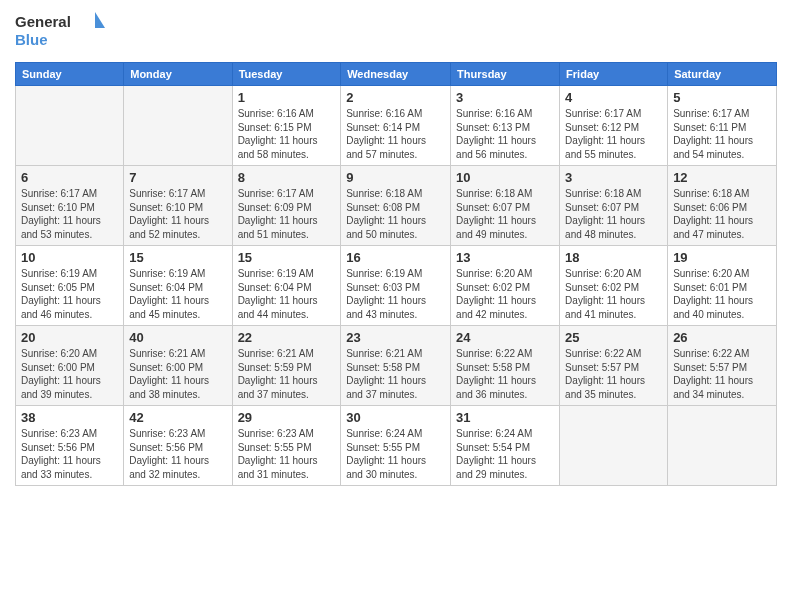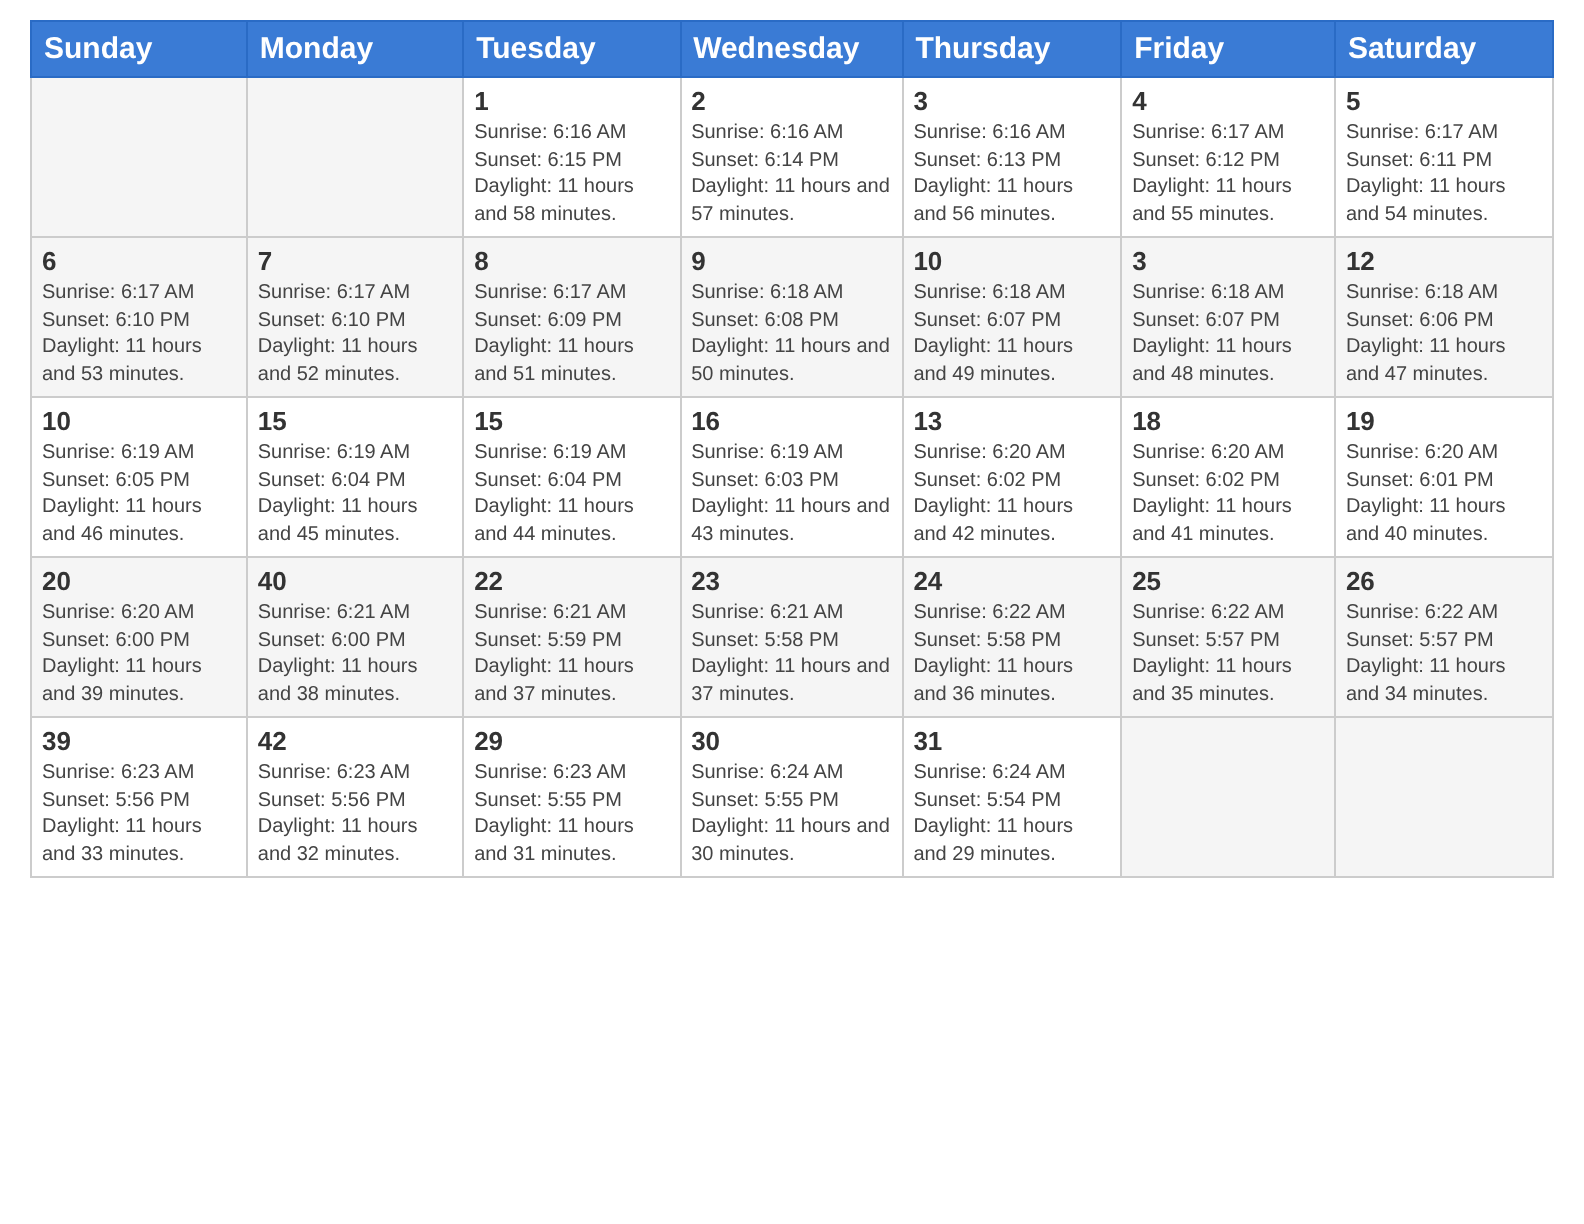--- a/index.html
+++ b/index.html
@@ -85,20 +85,33 @@
     }
     
     .row-odd td { background: #fff; }
     .row-even td { background: #f0f0f0; }
     .row-odd td.empty-cell { background: #f5f5f5; }
   </style>
 </head>
 <body>
 
 <div class="page">
+  <div class="header">
+    <div class="logo">
+    <svg width="90" height="42" viewBox="0 0 90 42" xmlns="http://www.w3.org/2000/svg">
+      <text x="0" y="17" font-size="15" font-weight="bold" fill="#333" font-family="Arial">General</text>
+      <text x="0" y="35" font-size="15" font-weight="bold" fill="#4a90d9" font-family="Arial">Blue</text>
+      <polygon points="80,2 90,18 80,18" fill="#4a90d9"></polygon>
+    </svg>
+  </div>
+    <div class="title-block">
+      <div class="month-title"></div>
+      <div class="location"></div>
+    </div>
+  </div>
 
   <table class="calendar-table">
     <thead>
       <tr>
       <th>Sunday</th>
           <th>Monday</th>
           <th>Tuesday</th>
           <th>Wednesday</th>
           <th>Thursday</th>
           <th>Friday</th>
@@ -215,21 +228,21 @@
             <span class="day-number">25</span>
             <div class="day-info">Sunrise: 6:22 AM<br>Sunset: 5:57 PM<br>Daylight: 11 hours and 35 minutes.</div>
           </td>
           <td>
             <span class="day-number">26</span>
             <div class="day-info">Sunrise: 6:22 AM<br>Sunset: 5:57 PM<br>Daylight: 11 hours and 34 minutes.</div>
           </td>
         </tr>
         <tr class="row-odd">
           <td>
-            <span class="day-number">39</span>
+            <span class="day-number">38</span>
             <div class="day-info">Sunrise: 6:23 AM<br>Sunset: 5:56 PM<br>Daylight: 11 hours and 33 minutes.</div>
           </td>
           <td>
             <span class="day-number">42</span>
             <div class="day-info">Sunrise: 6:23 AM<br>Sunset: 5:56 PM<br>Daylight: 11 hours and 32 minutes.</div>
           </td>
           <td>
             <span class="day-number">29</span>
             <div class="day-info">Sunrise: 6:23 AM<br>Sunset: 5:55 PM<br>Daylight: 11 hours and 31 minutes.</div>
           </td>
@@ -250,19 +263,19 @@
 
 <style>
   .logo {
     display: flex;
     flex-direction: column;
     align-items: flex-start;
   }
   
   .calendar-table th {
     width: 113px;
-    font-size: 15px;
+    font-size: 11px;
     padding: 5px 6px;
   }
   .calendar-table td {
     height: 75px;
   }
 </style>
 
 </body></html>

